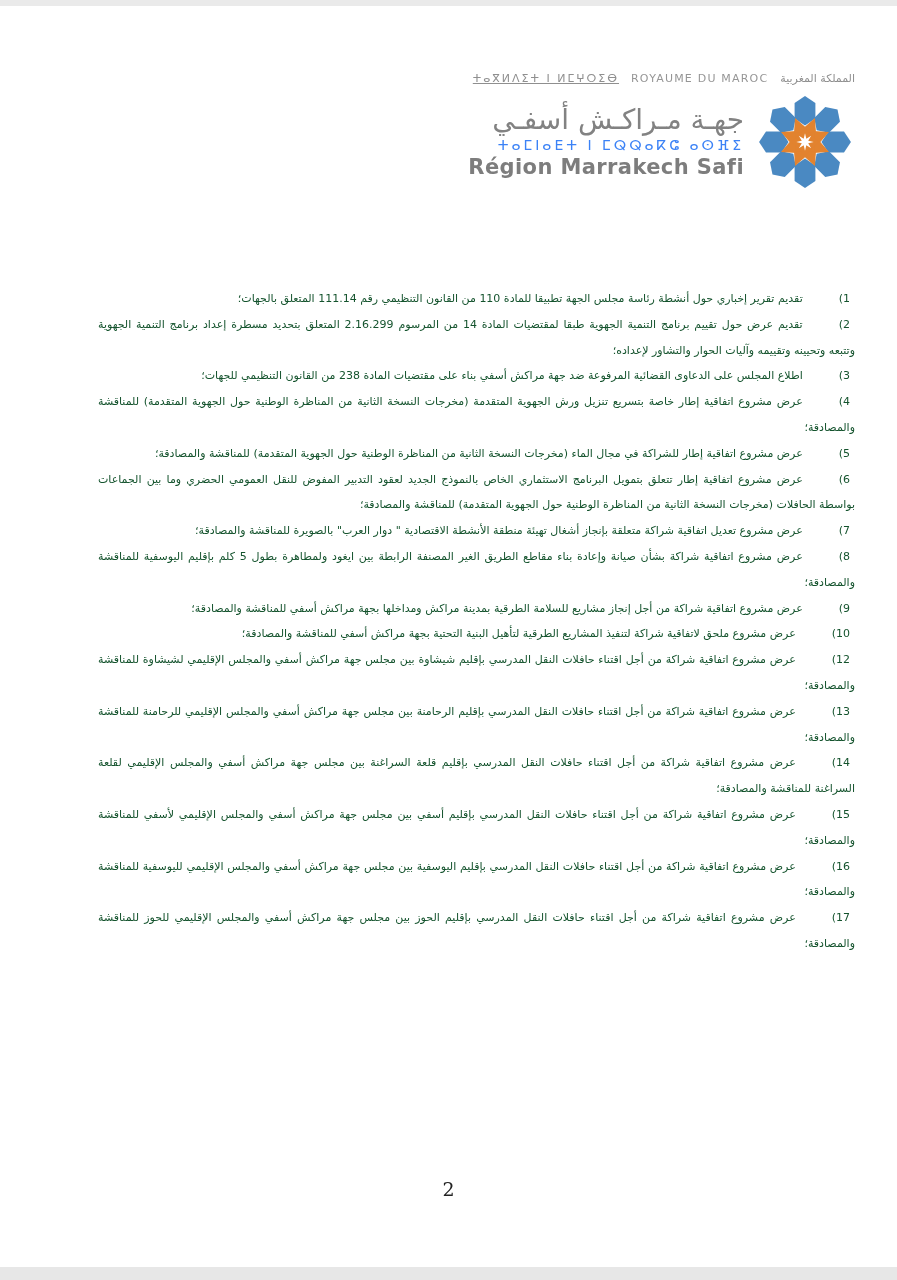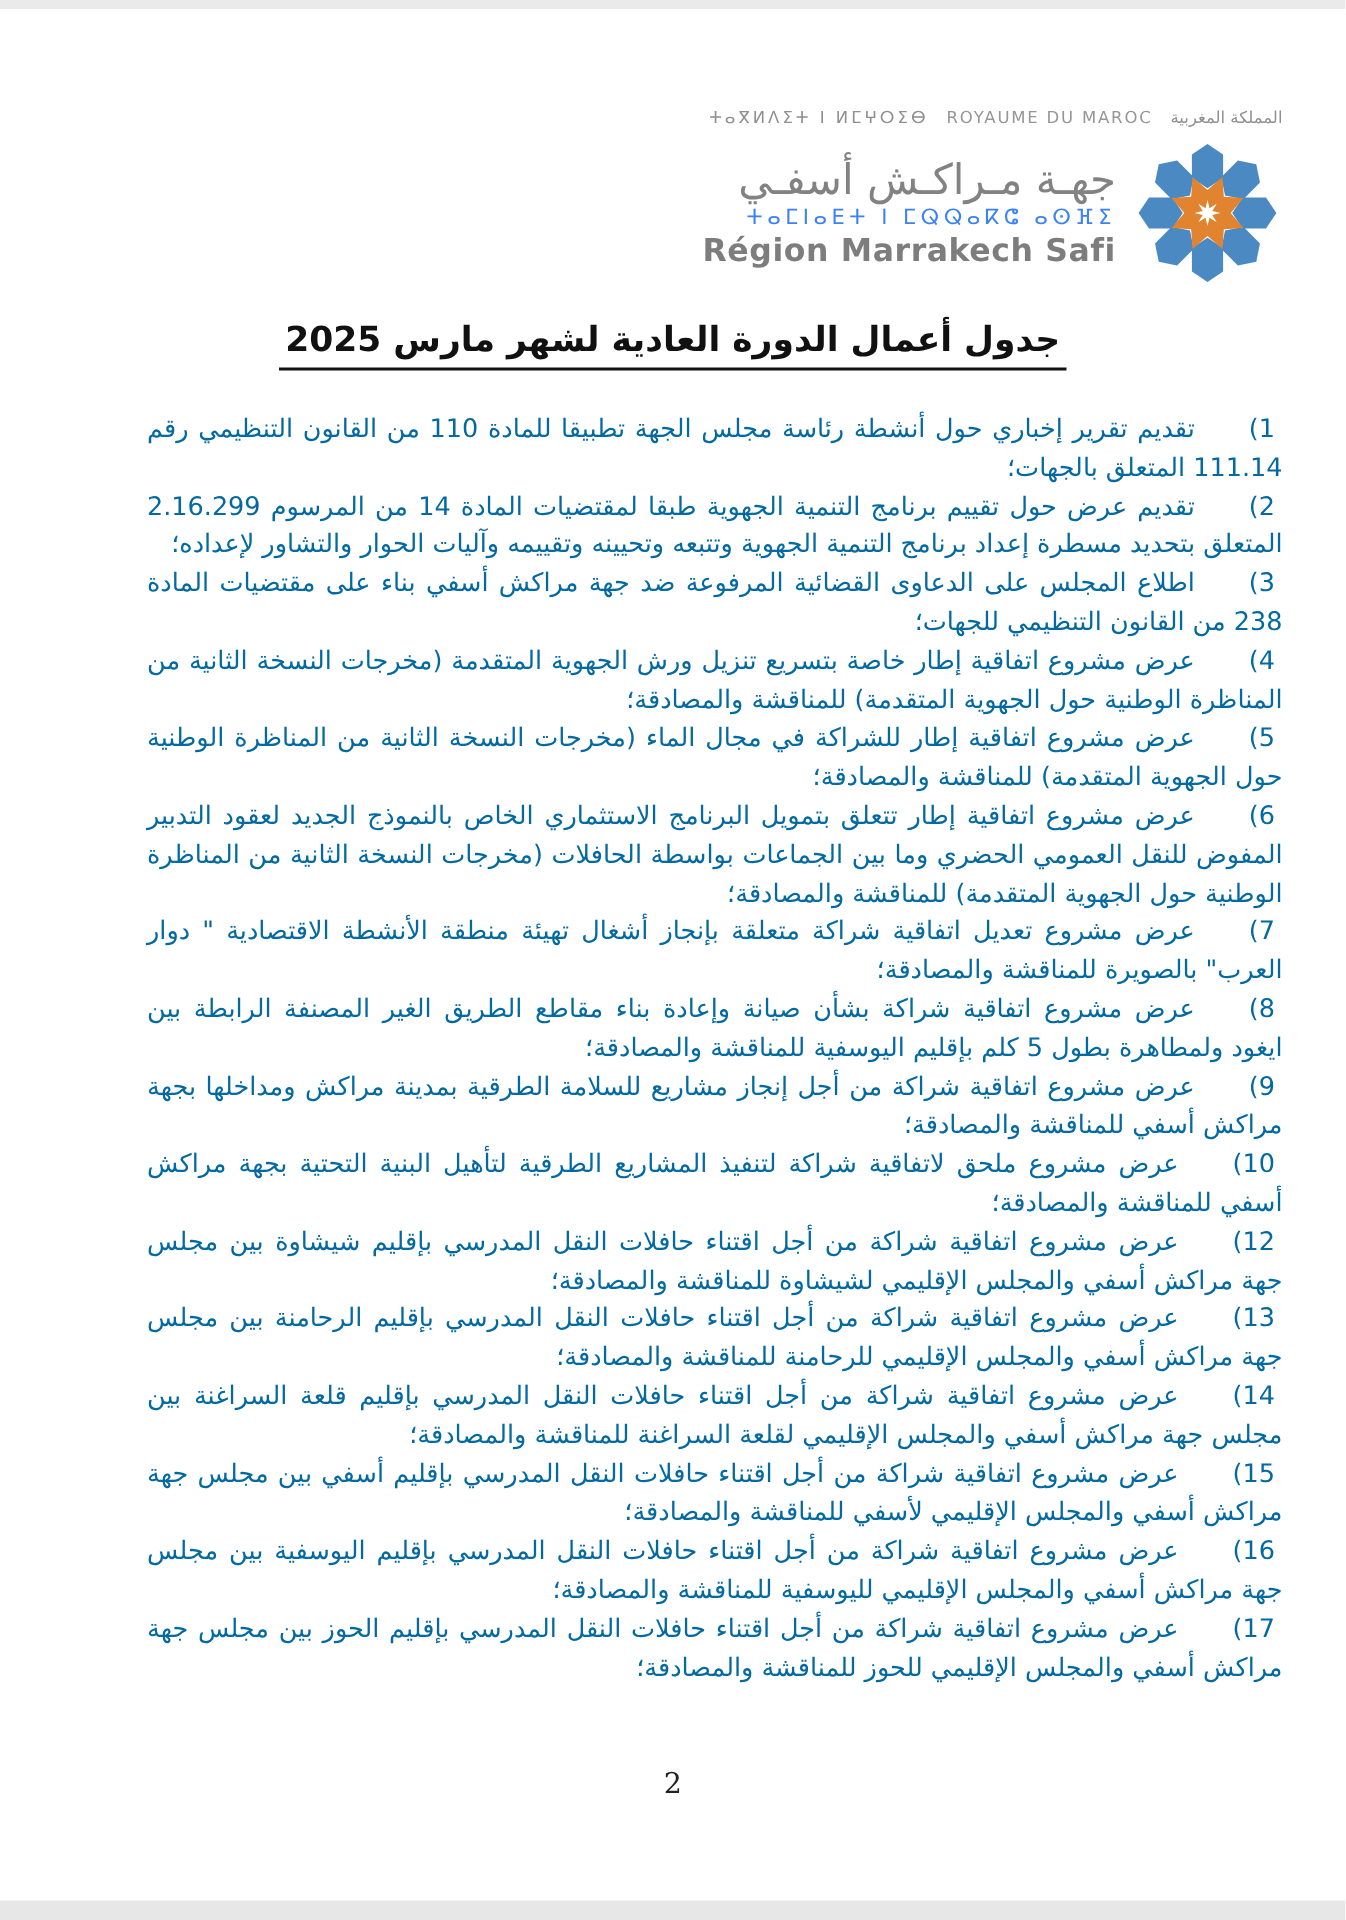--- a/index.html
+++ b/index.html
@@ -18,21 +18,21 @@
   
   .kingdom-line{
     position:absolute;top:72px;right:42px;
     direction:rtl;
     font-size:11px;color:#8f8f8f;
     display:flex;gap:12px;align-items:baseline;
     letter-spacing:.5px;
     white-space:nowrap;
   }
   .kingdom-line .fr{letter-spacing:1.2px;font-weight:normal;color:#969696;}
-  .kingdom-line .tif{letter-spacing:2px;}
+  .kingdom-line .tif{letter-spacing:2px;text-decoration:underline;}
 
   .brand{
     position:absolute;top:90px;right:40px;
     display:flex;align-items:center;gap:9px;
   }
   .brand-text{text-align:right;color:#858585;}
   .brand-ar{font-size:28px;line-height:32px;color:#828282;margin-left:20px;}
   .brand-tif{font-size:14px;line-height:19px;letter-spacing:3px;color:#3b82f6;}
   .brand-fr{font-size:21px;line-height:25px;color:#7d7d7d;letter-spacing:.4px;font-weight:bold;}
   .logo{width:104px;height:104px;display:block;}
@@ -43,23 +43,23 @@
     display:inline-block;
     direction:rtl;
     font-size:23px;font-weight:bold;color:#111;
     border-bottom:2.5px solid #111;
     padding:0 4px 5px 4px;
     font-family:"DejaVu Sans",sans-serif;
   }
 
   
   .agenda{
-    position:absolute;top:274px;right:42px;left:98px;
+    position:absolute;top:286px;right:42px;left:98px;
     direction:rtl;
-    font-size:17px;line-height:25.8px;color:#0369a1;
+    font-size:11px;line-height:25.8px;color:#14532d;
     text-align:justify;
   }
   .agenda p{margin:0;text-indent:5px;}
   .item-num{white-space:nowrap;}
   .item-gap{display:inline-block;width:36px;}
 
   
   .page-number{
     position:absolute;top:1178px;left:0;right:0;
     text-align:center;
@@ -105,23 +105,20 @@
         <polygon points="0,-30 8,-14 0,-6 -8,-14" transform="translate(60,60) rotate(247.5)" fill="#e2832f"></polygon>
         <polygon points="0,-30 8,-14 0,-6 -8,-14" transform="translate(60,60) rotate(292.5)" fill="#e2832f"></polygon>
         <polygon points="0,-30 8,-14 0,-6 -8,-14" transform="translate(60,60) rotate(337.5)" fill="#e2832f"></polygon>
         <rect x="-11" y="-11" width="22" height="22" transform="translate(60,60)" fill="#e2832f"></rect>
         <rect x="-11" y="-11" width="22" height="22" transform="translate(60,60) rotate(45)" fill="#e2832f"></rect>
       </g>
       <polygon fill="#ffffff" transform="translate(60,60)" points="10,0 3.7,1.53 7.1,7.1 1.53,3.7 0,10 -1.53,3.7 -7.1,7.1 -3.7,1.53 -10,0 -3.7,-1.53 -7.1,-7.1 -1.53,-3.7 0,-10 1.53,-3.7 7.1,-7.1 3.7,-1.53"></polygon>
     </svg>
   </div>
 
-  <div class="title-wrap">
-    <span class="doc-title">جدول أعمال الدورة العادية لشهر مارس 2025</span>
-  </div>
 
   <main class="agenda">
       <p><span class="item-num">1)</span><span class="item-gap"></span>تقديم تقرير إخباري حول أنشطة رئاسة مجلس الجهة تطبيقا للمادة 110 من القانون التنظيمي رقم 111.14 المتعلق بالجهات؛</p>
       <p><span class="item-num">2)</span><span class="item-gap"></span>تقديم عرض حول تقييم برنامج التنمية الجهوية طبقا لمقتضيات المادة 14 من المرسوم 2.16.299 المتعلق بتحديد مسطرة إعداد برنامج التنمية الجهوية وتتبعه وتحيينه وتقييمه وآليات الحوار والتشاور لإعداده؛</p>
       <p><span class="item-num">3)</span><span class="item-gap"></span>اطلاع المجلس على الدعاوى القضائية المرفوعة ضد جهة مراكش أسفي بناء على مقتضيات المادة 238 من القانون التنظيمي للجهات؛</p>
       <p><span class="item-num">4)</span><span class="item-gap"></span>عرض مشروع اتفاقية إطار خاصة بتسريع تنزيل ورش الجهوية المتقدمة (مخرجات النسخة الثانية من المناظرة الوطنية حول الجهوية المتقدمة) للمناقشة والمصادقة؛</p>
       <p><span class="item-num">5)</span><span class="item-gap"></span>عرض مشروع اتفاقية إطار للشراكة في مجال الماء (مخرجات النسخة الثانية من المناظرة الوطنية حول الجهوية المتقدمة) للمناقشة والمصادقة؛</p>
       <p><span class="item-num">6)</span><span class="item-gap"></span>عرض مشروع اتفاقية إطار تتعلق بتمويل البرنامج الاستثماري الخاص بالنموذج الجديد لعقود التدبير المفوض للنقل العمومي الحضري وما بين الجماعات بواسطة الحافلات (مخرجات النسخة الثانية من المناظرة الوطنية حول الجهوية المتقدمة) للمناقشة والمصادقة؛</p>
       <p><span class="item-num">7)</span><span class="item-gap"></span>عرض مشروع تعديل اتفاقية شراكة متعلقة بإنجاز أشغال تهيئة منطقة الأنشطة الاقتصادية " دوار العرب" بالصويرة للمناقشة والمصادقة؛</p>
       <p><span class="item-num">8)</span><span class="item-gap"></span>عرض مشروع اتفاقية شراكة بشأن صيانة وإعادة بناء مقاطع الطريق الغير المصنفة الرابطة بين ايغود ولمطاهرة بطول 5 كلم بإقليم اليوسفية للمناقشة والمصادقة؛</p>

